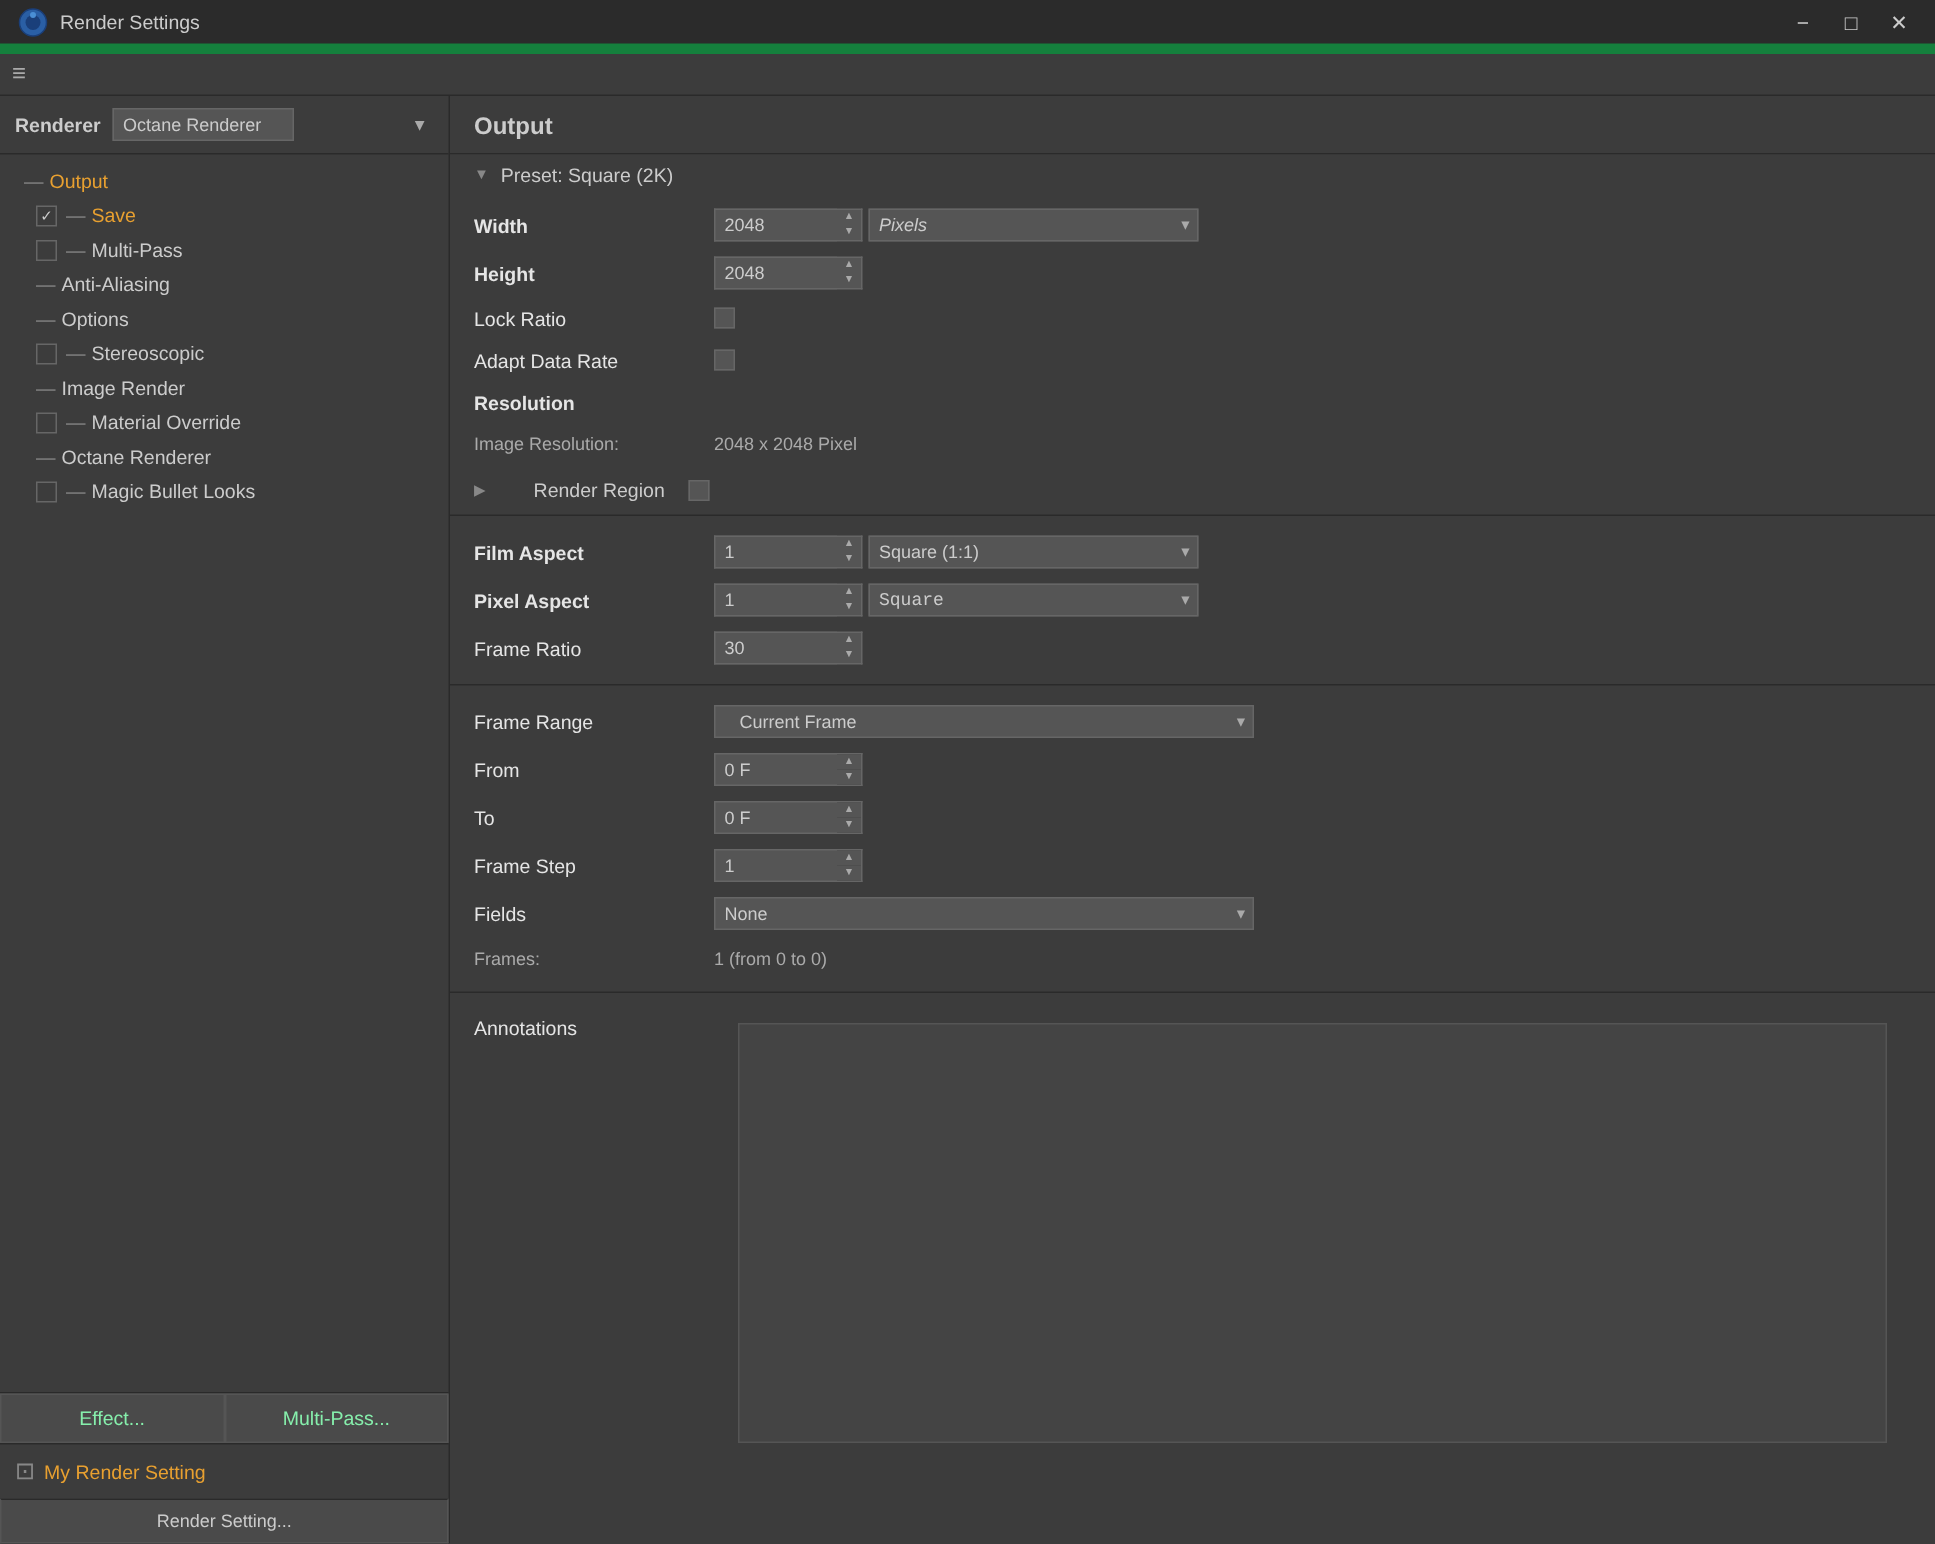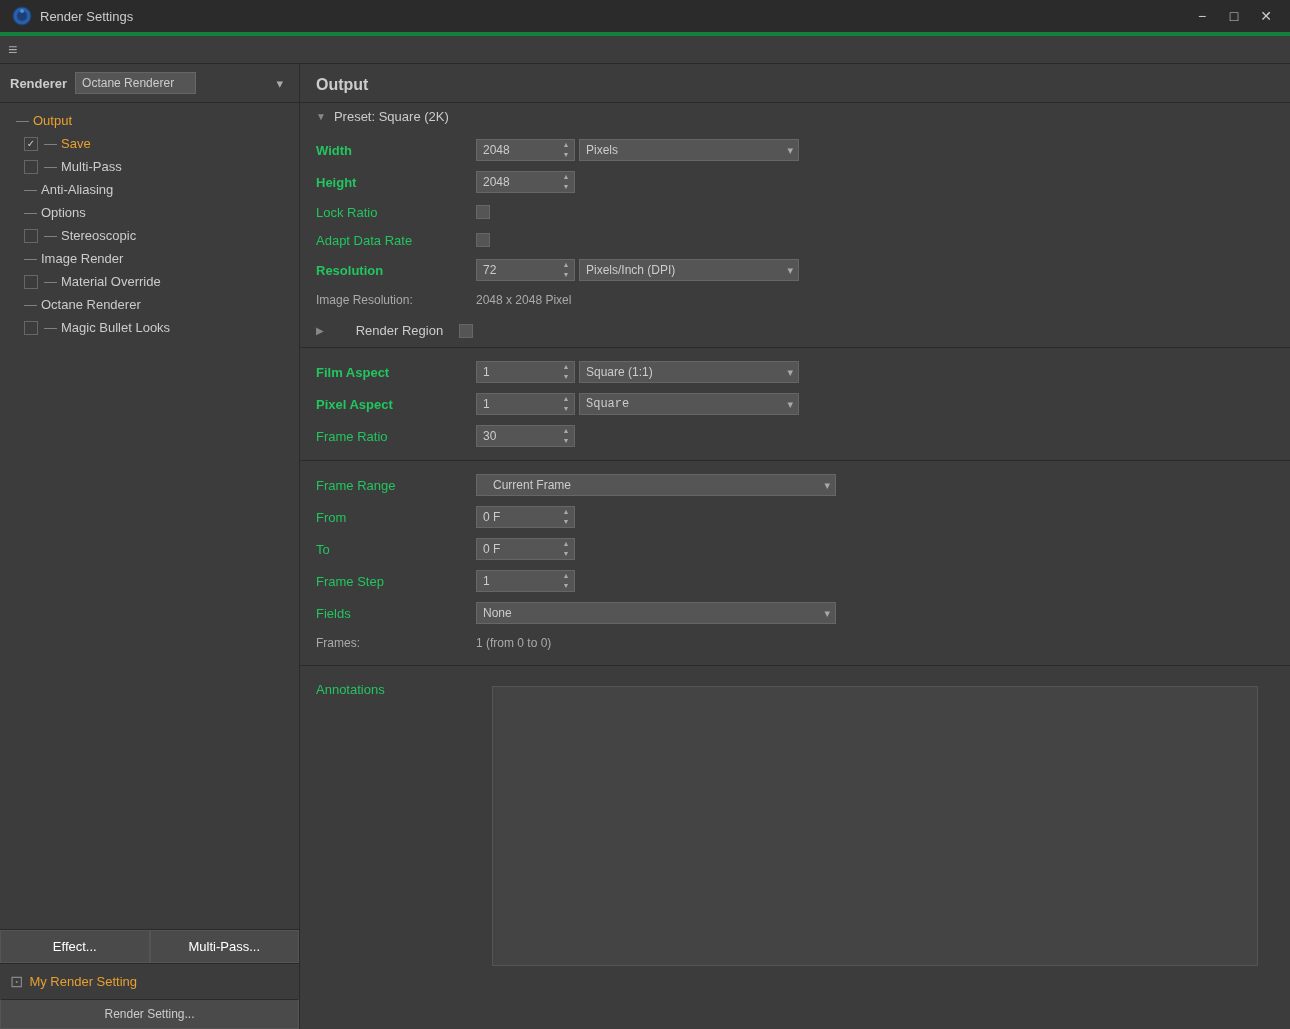--- a/index.html
+++ b/index.html
@@ -12,21 +12,21 @@
       height: 1029px;
       overflow: hidden;
     }
     .title-bar {
       display: flex;
       align-items: center;
       justify-content: space-between;
       background: #2b2b2b;
       height: 36px;
       padding: 0 12px;
-      border-bottom: 4px solid #15803d;
+      border-bottom: 7px solid #15803d;
     }
     .title-bar-left {
       display: flex;
       align-items: center;
       gap: 8px;
     }
     .app-icon {
       width: 20px;
       height: 20px;
     }
@@ -143,21 +143,21 @@
       margin-right: 4px;
     }
     .left-panel-buttons {
       display: flex;
       border-top: 1px solid #2a2a2a;
     }
     .left-btn {
       flex: 1;
       background: #4a4a4a;
       border: 1px solid #555;
-      color: #ffffff;
+      color: #86efac;
       padding: 8px;
       font-size: 13px;
       cursor: pointer;
       text-align: center;
     }
     .render-setting-row {
       display: flex;
       align-items: center;
       padding: 8px 10px;
       border-top: 1px solid #2a2a2a;
@@ -215,21 +215,21 @@
       padding: 4px 16px;
     }
     .form-row {
       display: flex;
       align-items: center;
       padding: 5px 0;
       min-height: 28px;
     }
     .form-label {
       width: 160px;
-      color: #22c55e;
+      color: #e5e5e5;
       font-size: 13px;
       flex-shrink: 0;
     }
     .form-label.bold { font-weight: bold; }
     .form-input-group {
       display: flex;
       align-items: center;
       gap: 4px;
       flex: 1;
     }
@@ -464,21 +464,21 @@
         <span class="form-label bold">Width</span>
         <div class="form-input-group">
           <div class="spin-wrapper">
             <input type="text" class="num-field" value="2048" style="">
             <div class="spin-arrows">
               <button class="spin-arrow-btn">▲</button>
               <button class="spin-arrow-btn">▼</button>
             </div>
           </div>
           <div class="dropdown-wrapper">
-            <select class="dropdown-select" style="min-width:220px;">
+            <select class="dropdown-select" style="min-width:220px;font-style:italic;">
               <option>Pixels</option>
               <option>cm</option>
               <option>mm</option>
               <option>Inches</option>
             </select>
           </div>
         </div>
       </div>
 
       <div class="form-row">
@@ -499,35 +499,20 @@
         <input type="checkbox" class="checkbox-input" style="">
       </div>
 
       <div class="form-row">
         <span class="form-label">Adapt Data Rate</span>
         <input type="checkbox" class="checkbox-input" style="">
       </div>
 
       <div class="form-row">
         <span class="form-label bold">Resolution</span>
-        <div class="form-input-group">
-          <div class="spin-wrapper">
-            <input type="text" class="num-field" value="72" style="">
-            <div class="spin-arrows">
-              <button class="spin-arrow-btn">▲</button>
-              <button class="spin-arrow-btn">▼</button>
-            </div>
-          </div>
-          <div class="dropdown-wrapper">
-            <select class="dropdown-select" style="min-width:220px;">
-              <option>Pixels/Inch (DPI)</option>
-              <option>Pixels/cm</option>
-            </select>
-          </div>
-        </div>
       </div>
 
       <div class="form-row">
         <span class="form-label image-resolution-text">Image Resolution:</span>
         <span class="form-value-text">2048 x 2048 Pixel</span>
       </div>
 
     </div>
 
     <div class="render-region-row">

